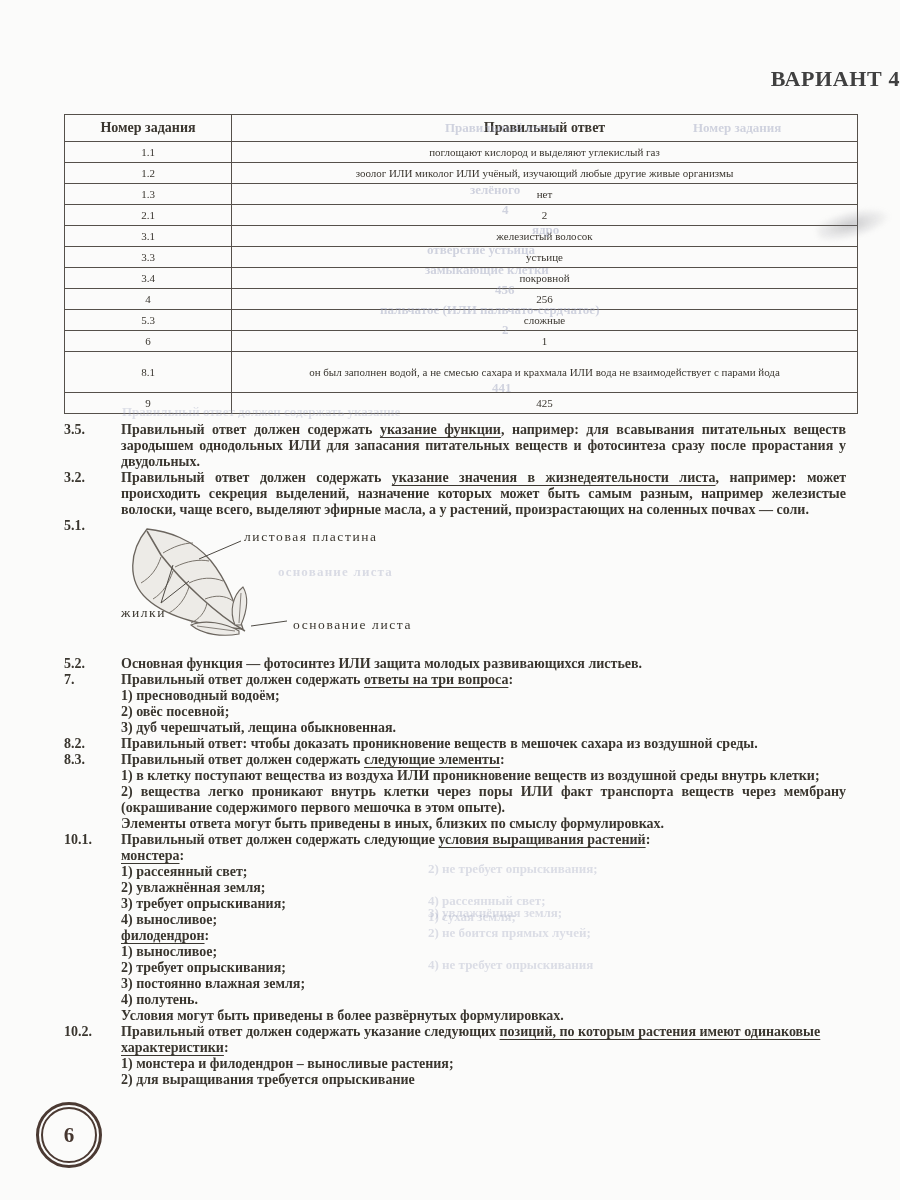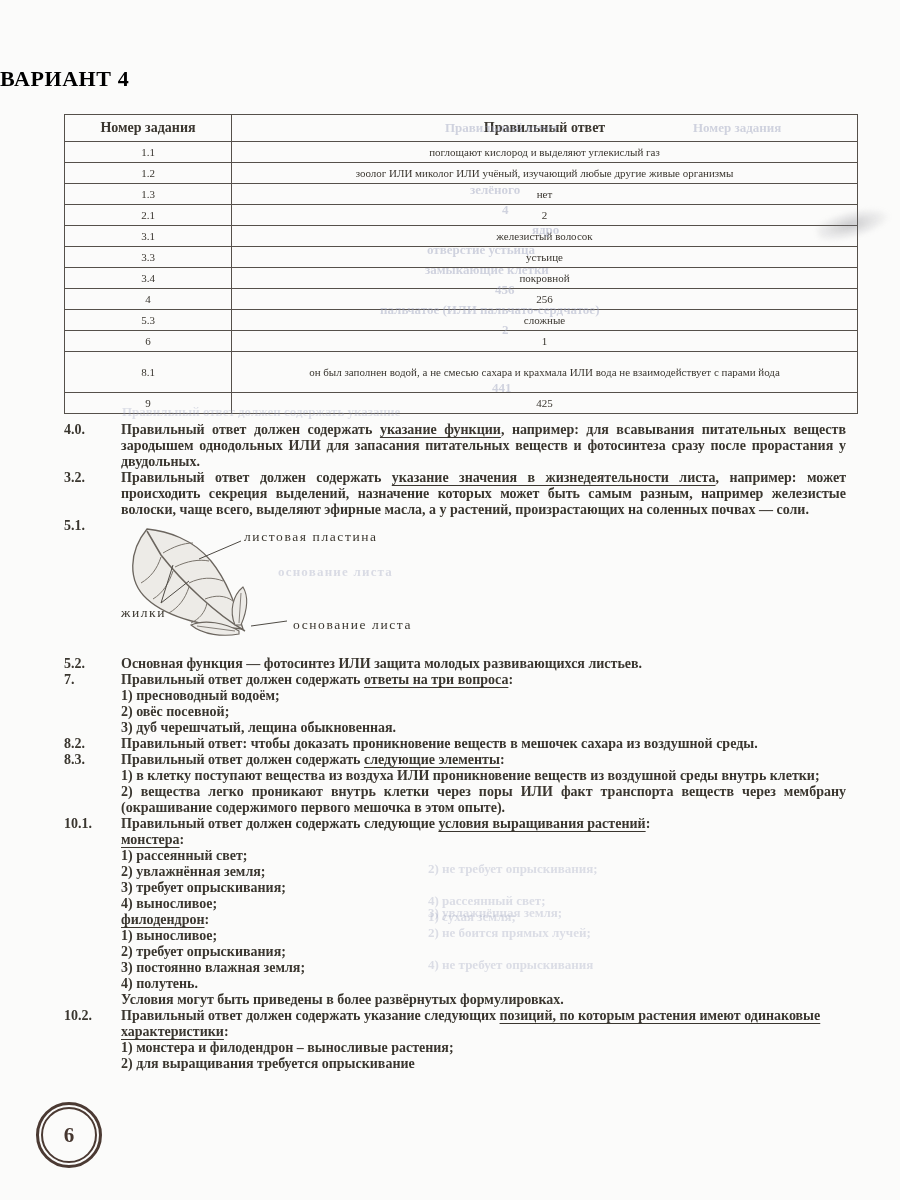--- a/index.html
+++ b/index.html
@@ -1,20 +1,20 @@
 <!DOCTYPE html>
 <html><head>
 <meta charset="utf-8">
 <style>
   html,body{margin:0;padding:0;background:#dcdcdc;}
   .page{position:relative;width:900px;height:1200px;background:#fbfbfa;overflow:hidden;
         font-family:"Liberation Serif","DejaVu Serif",serif;color:#37332e;}
   
-  .title{position:absolute;top:66px;left:0;width:100%;text-align:left;
-         font-size:22px;font-weight:700;letter-spacing:.6px;color:#000000;}
+  .title{position:absolute;top:66px;left:0;width:100%;text-align:right;
+         font-size:22px;font-weight:700;letter-spacing:.6px;color:#404040;}
   
   .tablewrap{position:absolute;top:114px;left:64px;width:794px;}
   table{width:100%;border-collapse:collapse;table-layout:fixed;}
   th,td{border:1px solid #55504a;text-align:center;font-size:11px;font-weight:400;
         color:#3a362f;padding:1px 8px;height:18px;line-height:1.3;overflow:hidden;}
   th{height:24px;font-size:14px;font-weight:700;}
   tr.tall td{height:38px;padding:1px 14px;}
   
   .content{position:absolute;top:422px;left:64px;width:782px;
            font-size:14px;line-height:16px;font-weight:600;color:#3a362f;}
@@ -111,21 +111,21 @@
             <td>9</td>
             <td>425</td>
           </tr>
     </tbody>
       </table>
   </div>
 
   <div class="content">
 
     <div class="sec">
-      <span class="num">4.0.</span>
+      <span class="num">3.5.</span>
       <div class="body">
           <p class="just"><span>Правильный ответ должен содержать </span><span class="ul">указание функции</span><span>, например: для всавывания питательных веществ зародышем однодольных ИЛИ для запасания питательных веществ и фотосинтеза сразу после прорастания у двудольных.</span></p>
         </div>
     </div>
 
     <div class="sec">
       <span class="num">3.2.</span>
       <div class="body">
           <p class="just"><span>Правильный ответ должен содержать </span><span class="ul">указание значения в жизнедеятельности листа</span><span>, например: может происходить секреция выделений, назначение которых может быть самым разным, например железистые волоски, чаще всего, выделяют эфирные масла, а у растений, произрастающих на соленных почвах — соли.</span></p>
         </div>
@@ -191,20 +191,21 @@
           <p>Правильный ответ: чтобы доказать проникновение веществ в мешочек сахара из воздушной среды.</p>
         </div>
     </div>
 
     <div class="sec">
       <span class="num">8.3.</span>
       <div class="body">
         <p><span>Правильный ответ должен содержать </span><span class="ul">следующие элементы</span><span>:</span></p>
         <p class="line just">1) в клетку поступают вещества из воздуха ИЛИ проникновение веществ из воздушной среды внутрь клетки;</p>
         <p class="line just">2) вещества легко проникают внутрь клетки через поры ИЛИ факт транспорта веществ через мембрану (окрашивание содержимого первого мешочка в этом опыте).</p>
+        <p class="line">Элементы ответа могут быть приведены в иных, близких по смыслу формулировках.</p>
       </div>
     </div>
 
     <div class="sec">
       <span class="num">10.1.</span>
       <div class="body">
         <p><span>Правильный ответ должен содержать следующие </span><span class="ul">условия выращивания растений</span><span>:</span></p>
         <p class="line"><span class="ul">монстера</span><span>:</span></p>
         <p class="line">1) рассеянный свет;</p>
         <p class="line">2) увлажнённая земля;</p>

